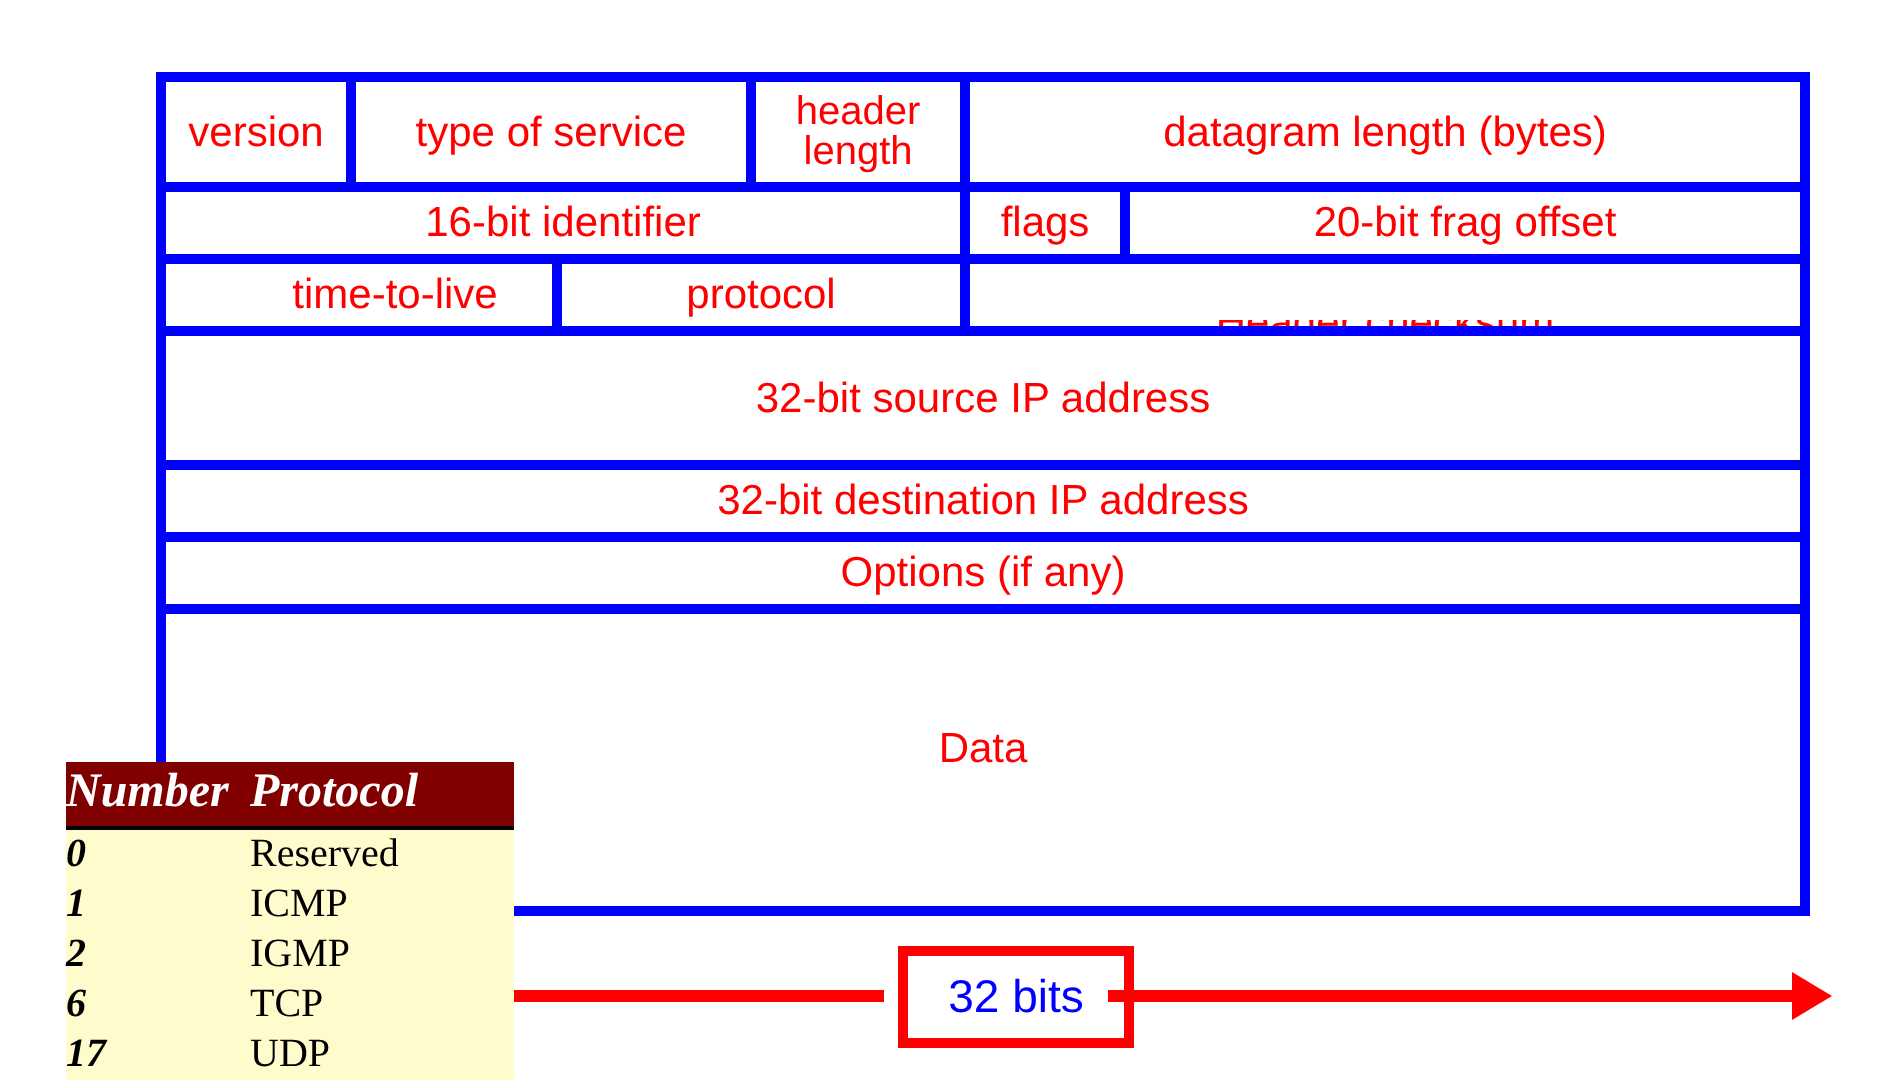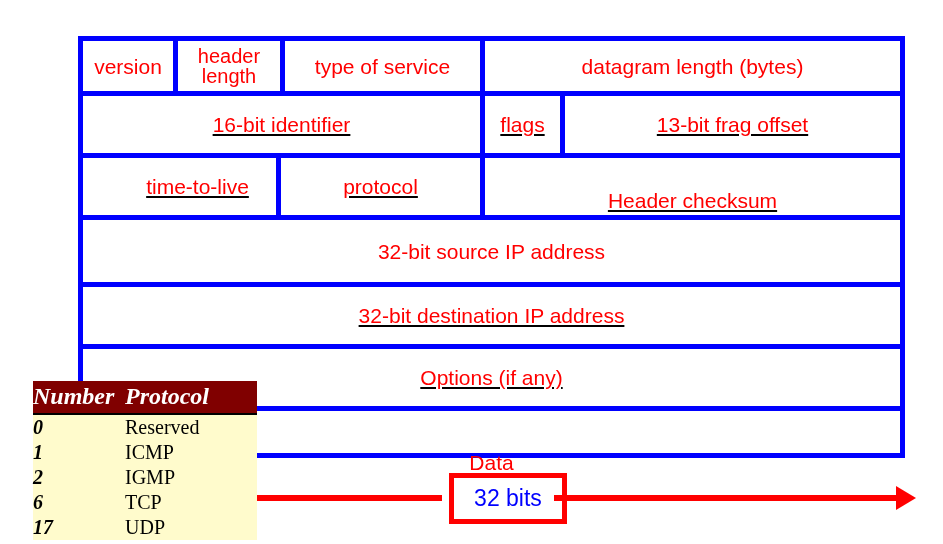--- a/index.html
+++ b/index.html
@@ -25,42 +25,42 @@
     box-sizing: border-box;
     border: 5px solid #0000ff;
     background: #ffffff;
   }
   .dg-row {
     display: flex;
     box-sizing: border-box;
     width: 100%;
     border-bottom: 5px solid #0000ff;
   }
-  .dg-row:last-child { border-bottom: none; }
+  .dg-row:last-child { border-bottom: none; margin-top: 16px; }
 
   .dg-cell {
     box-sizing: border-box;
     display: flex;
     align-items: center;
     justify-content: center;
     text-align: center;
     color: #ff0000;
     font-size: 21px;
     line-height: 1.0;
     border-right: 5px solid #0000ff;
     padding: 0 2px;
     overflow: hidden;
     white-space: nowrap;
   }
   .dg-cell:last-child { border-right: none; }
   .dg-cell.two-line { white-space: normal; line-height: 1.02; font-size: 20px; }
 
   
   .h-55 { height: 55px; }
-  .h-52 { height: 62px; text-decoration: underline; }
+  .h-52 { height: 36px; }
   .h-53 { height: 67px; }
   .h-102 { height: 102px; }
 
   
   .w-version { width: 95px; }
   .w-hlen    { width: 107px; }
   .w-tos     { width: 200px; }
   .w-dglen   { flex: 1 1 auto; }
   .w-ident   { width: 402px; }
   .w-flags   { width: 80px; }
@@ -146,29 +146,29 @@
   td.col-num  { padding-left: 7px; font-style: italic; font-weight: bold; }
   td.col-name { padding-left: 3px; }
 </style>
 </head>
 <body>
 
 <div id="datagram">
 
   <div class="dg-row h-55">
     <div class="dg-cell w-version">version</div>
+    <div class="dg-cell w-tos">type of service</div>
     <div class="dg-cell w-hlen two-line">header length</div>
-    <div class="dg-cell w-tos">type of service</div>
     <div class="dg-cell w-dglen">datagram length (bytes)</div>
   </div>
 
   <div class="dg-row h-52">
     <div class="dg-cell w-ident">16-bit identifier</div>
     <div class="dg-cell w-flags">flags</div>
-    <div class="dg-cell w-frag">13-bit frag offset</div>
+    <div class="dg-cell w-frag">20-bit frag offset</div>
   </div>
 
   <div class="dg-row h-52">
     <div class="dg-cell w-ttl">time-to-live</div>
     <div class="dg-cell w-proto">protocol</div>
     <div class="dg-cell w-cksum">Header checksum</div>
   </div>
 
   <div class="dg-row h-53">
     <div class="dg-cell w-full">32-bit source IP address</div>

